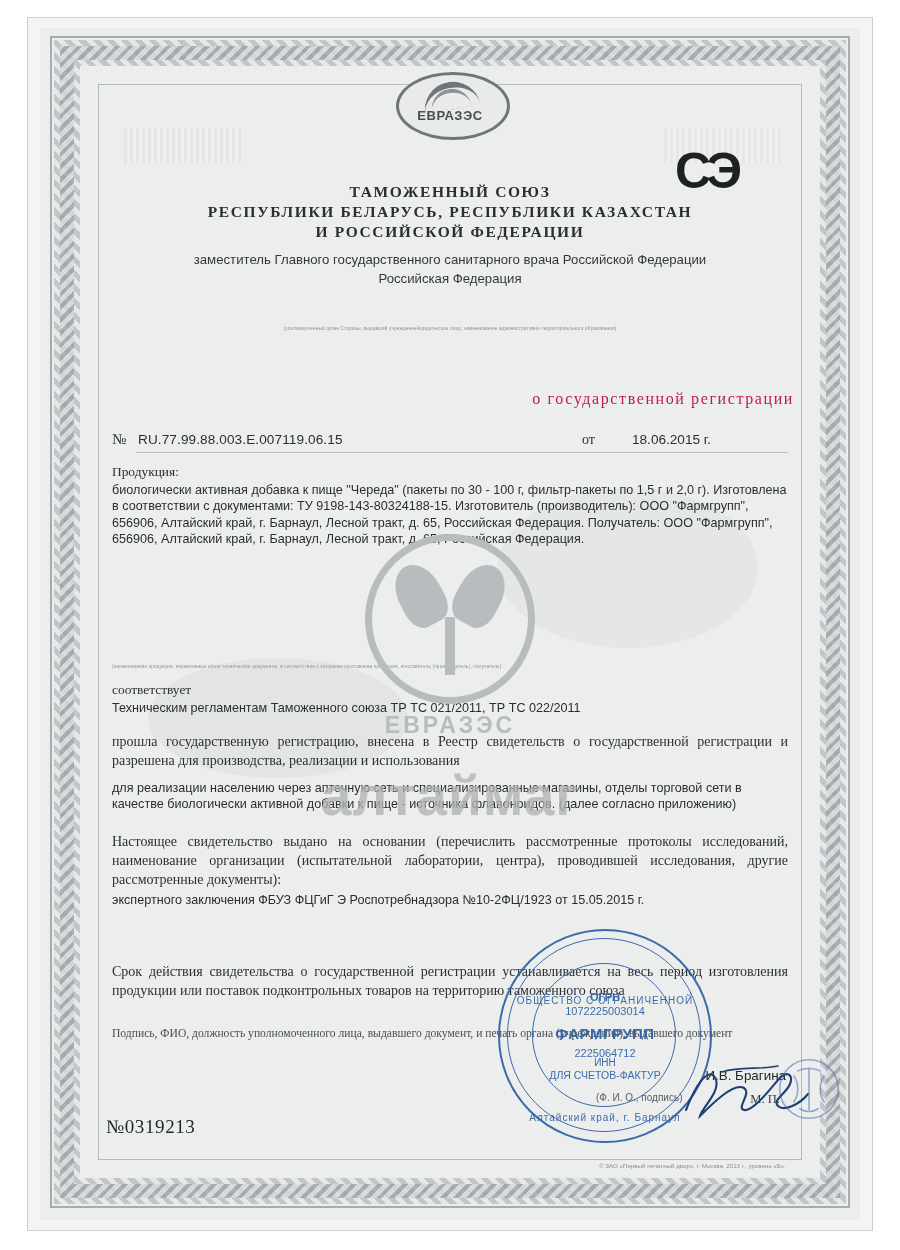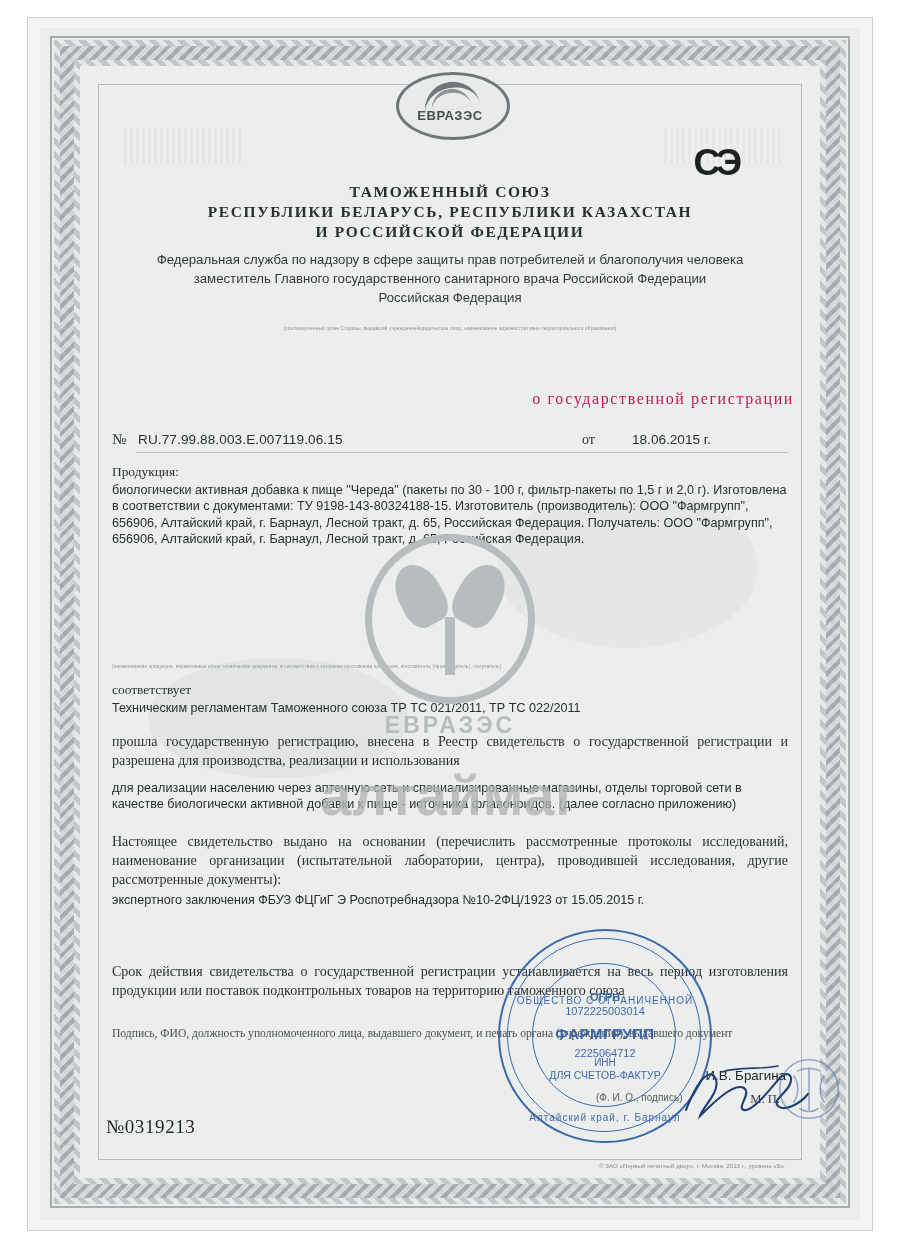--- a/index.html
+++ b/index.html
@@ -146,21 +146,21 @@
     border-top: 4px solid #8d9295;
     border-radius: 50%/100% 100% 0 0;
     transform: rotate(-10deg);
   }
 
   
   .eac {
     position: absolute;
     right: 56px;
     top: 78px;
-    font-size: 37px;
+    font-size: 50px;
     font-weight: bold;
     letter-spacing: -4px;
     color: #1d2123;
     font-family: "Liberation Sans", sans-serif;
   }
 
   
   .sec-box {
     position: absolute;
     top: 64px;
@@ -500,21 +500,20 @@
 
       <div class="eac">СЭ</div>
 
       <div class="ts-title">
         <div>ТАМОЖЕННЫЙ СОЮЗ</div>
         <div>РЕСПУБЛИКИ БЕЛАРУСЬ, РЕСПУБЛИКИ КАЗАХСТАН</div>
         <div>И РОССИЙСКОЙ ФЕДЕРАЦИИ</div>
       </div>
 
       <div class="authority">
-        <div>Федеральная служба по надзору в сфере защиты прав потребителей и благополучия человека</div>
         <div>заместитель Главного государственного санитарного врача Российской Федерации</div>
         <div>Российская Федерация</div>
       </div>
 
       <div class="micro-line">(уполномоченный орган Стороны, выдавший учреждение/юридическое лицо, наименование административно-территориального образования)</div>
 
       <div class="cert-sub">о государственной регистрации</div>
 
       <div class="numrow">
         <span class="no-sign">№</span>

